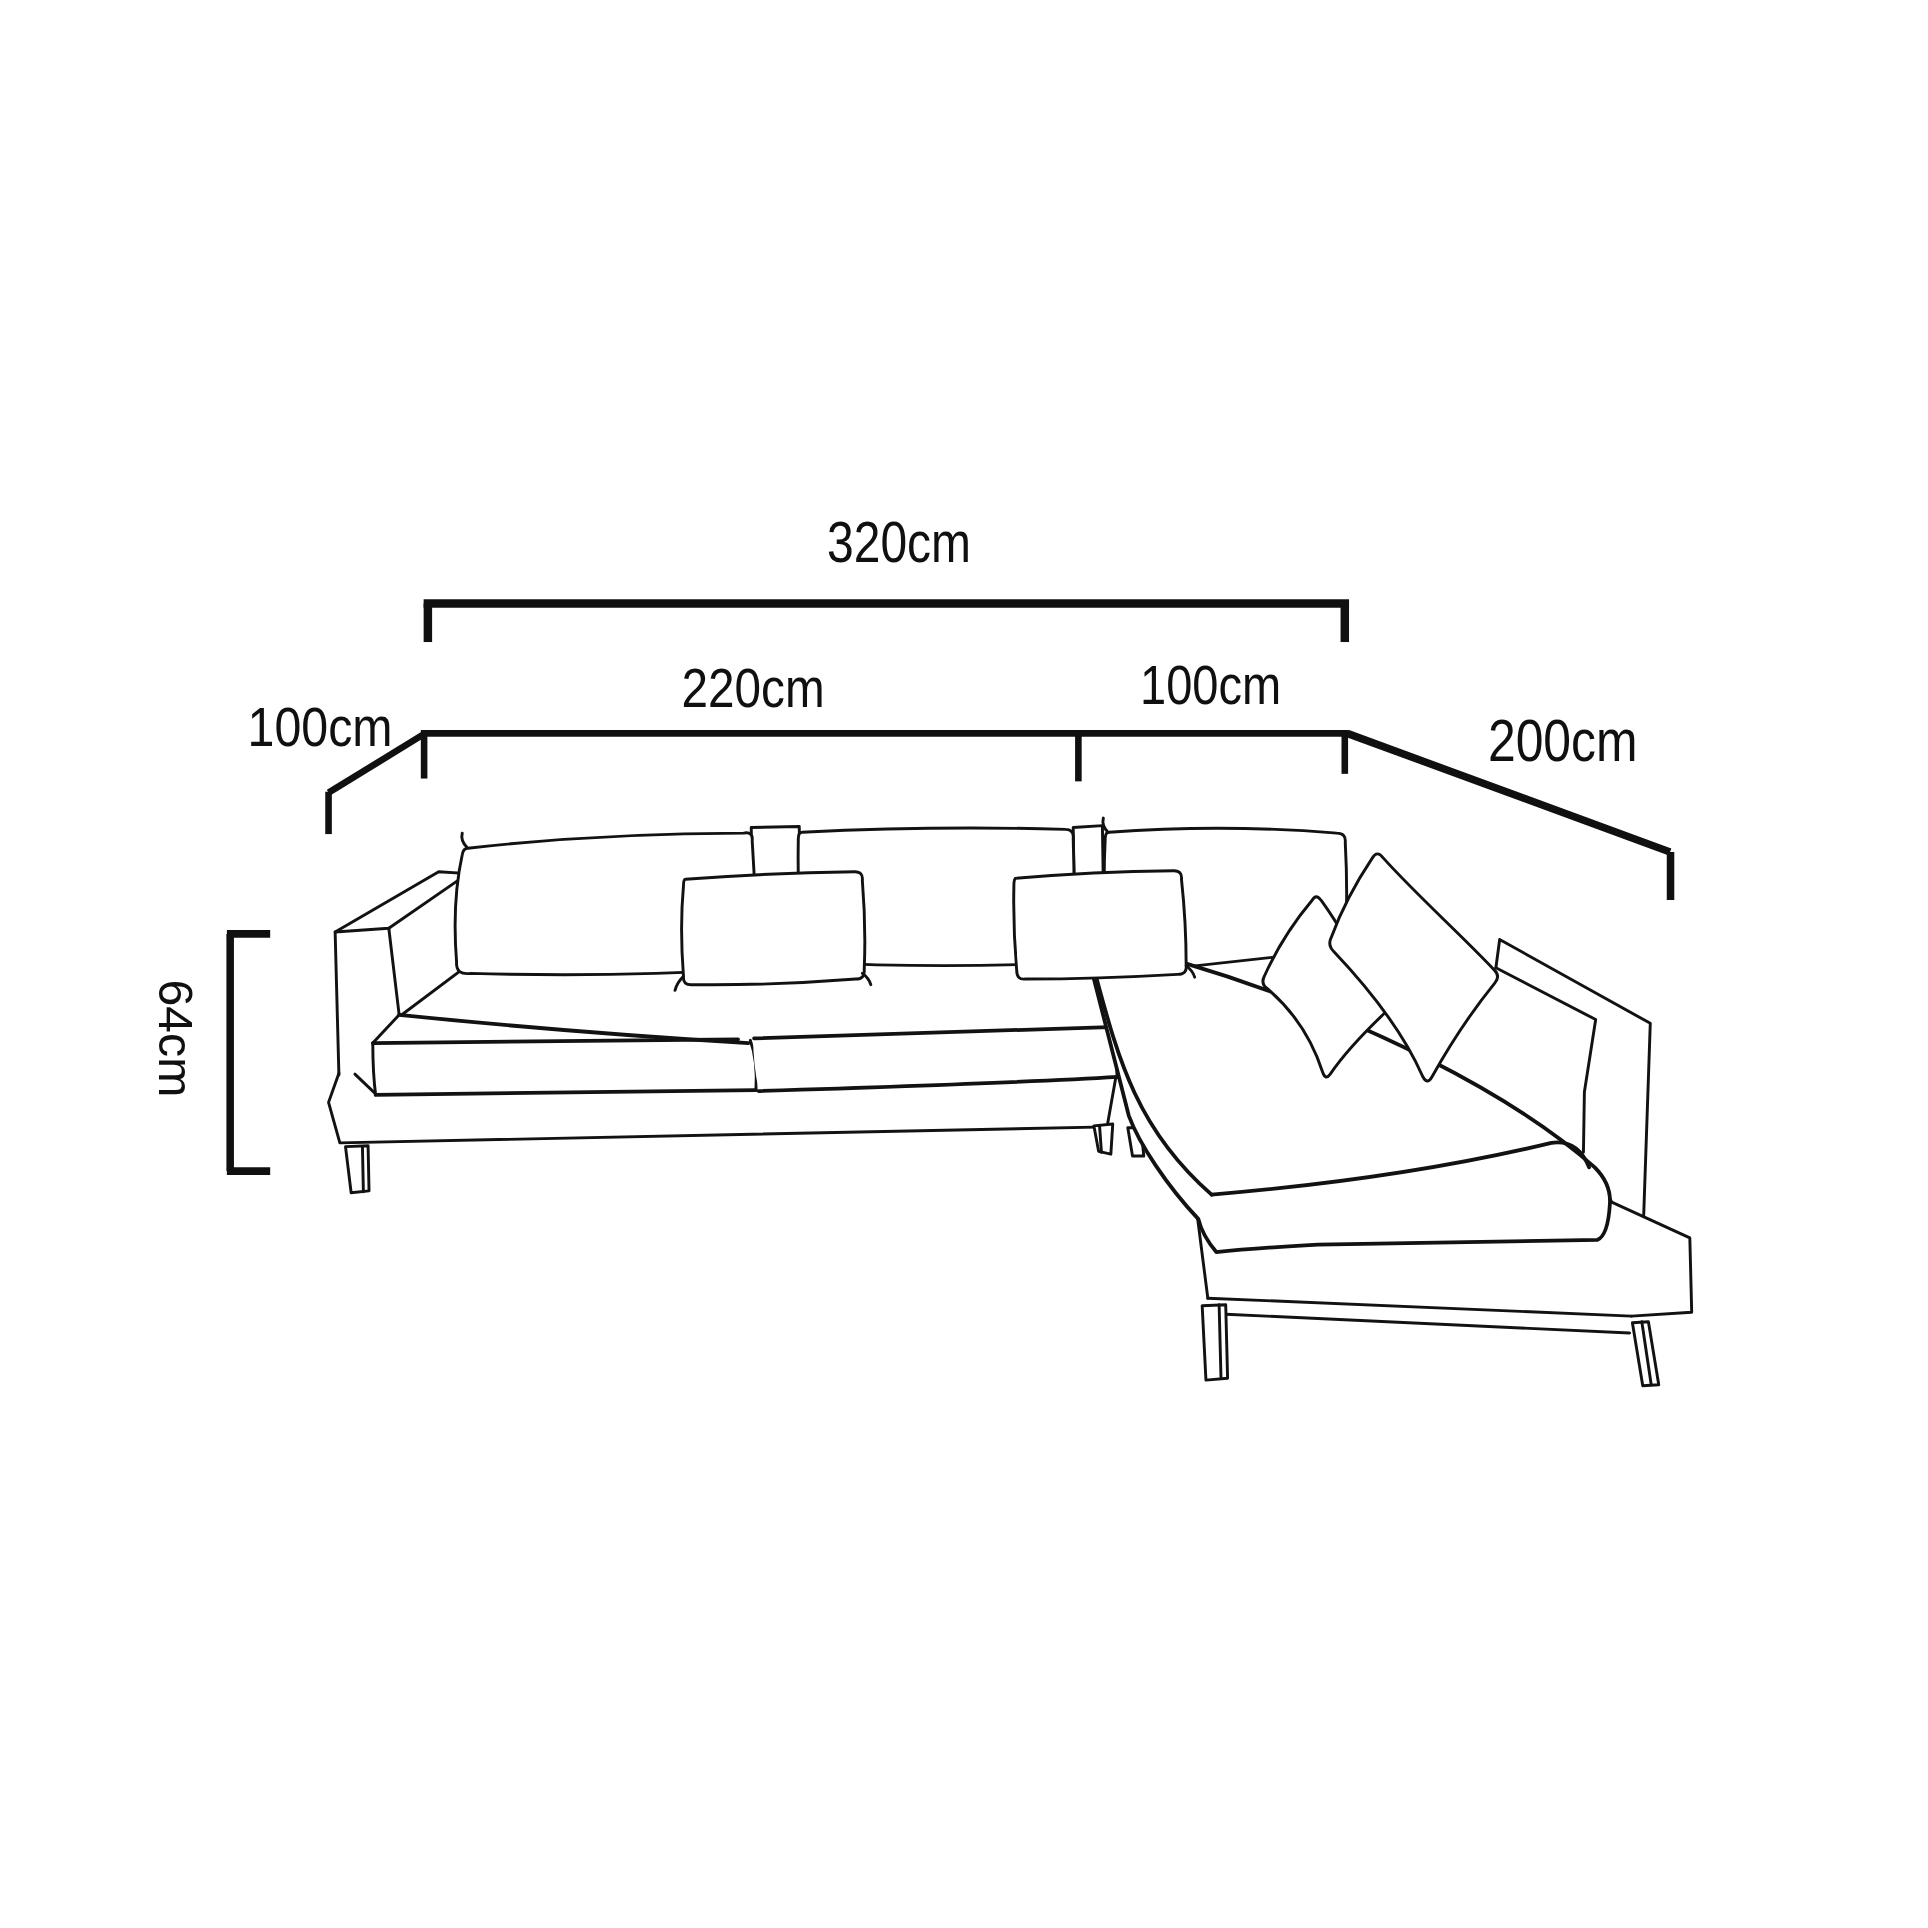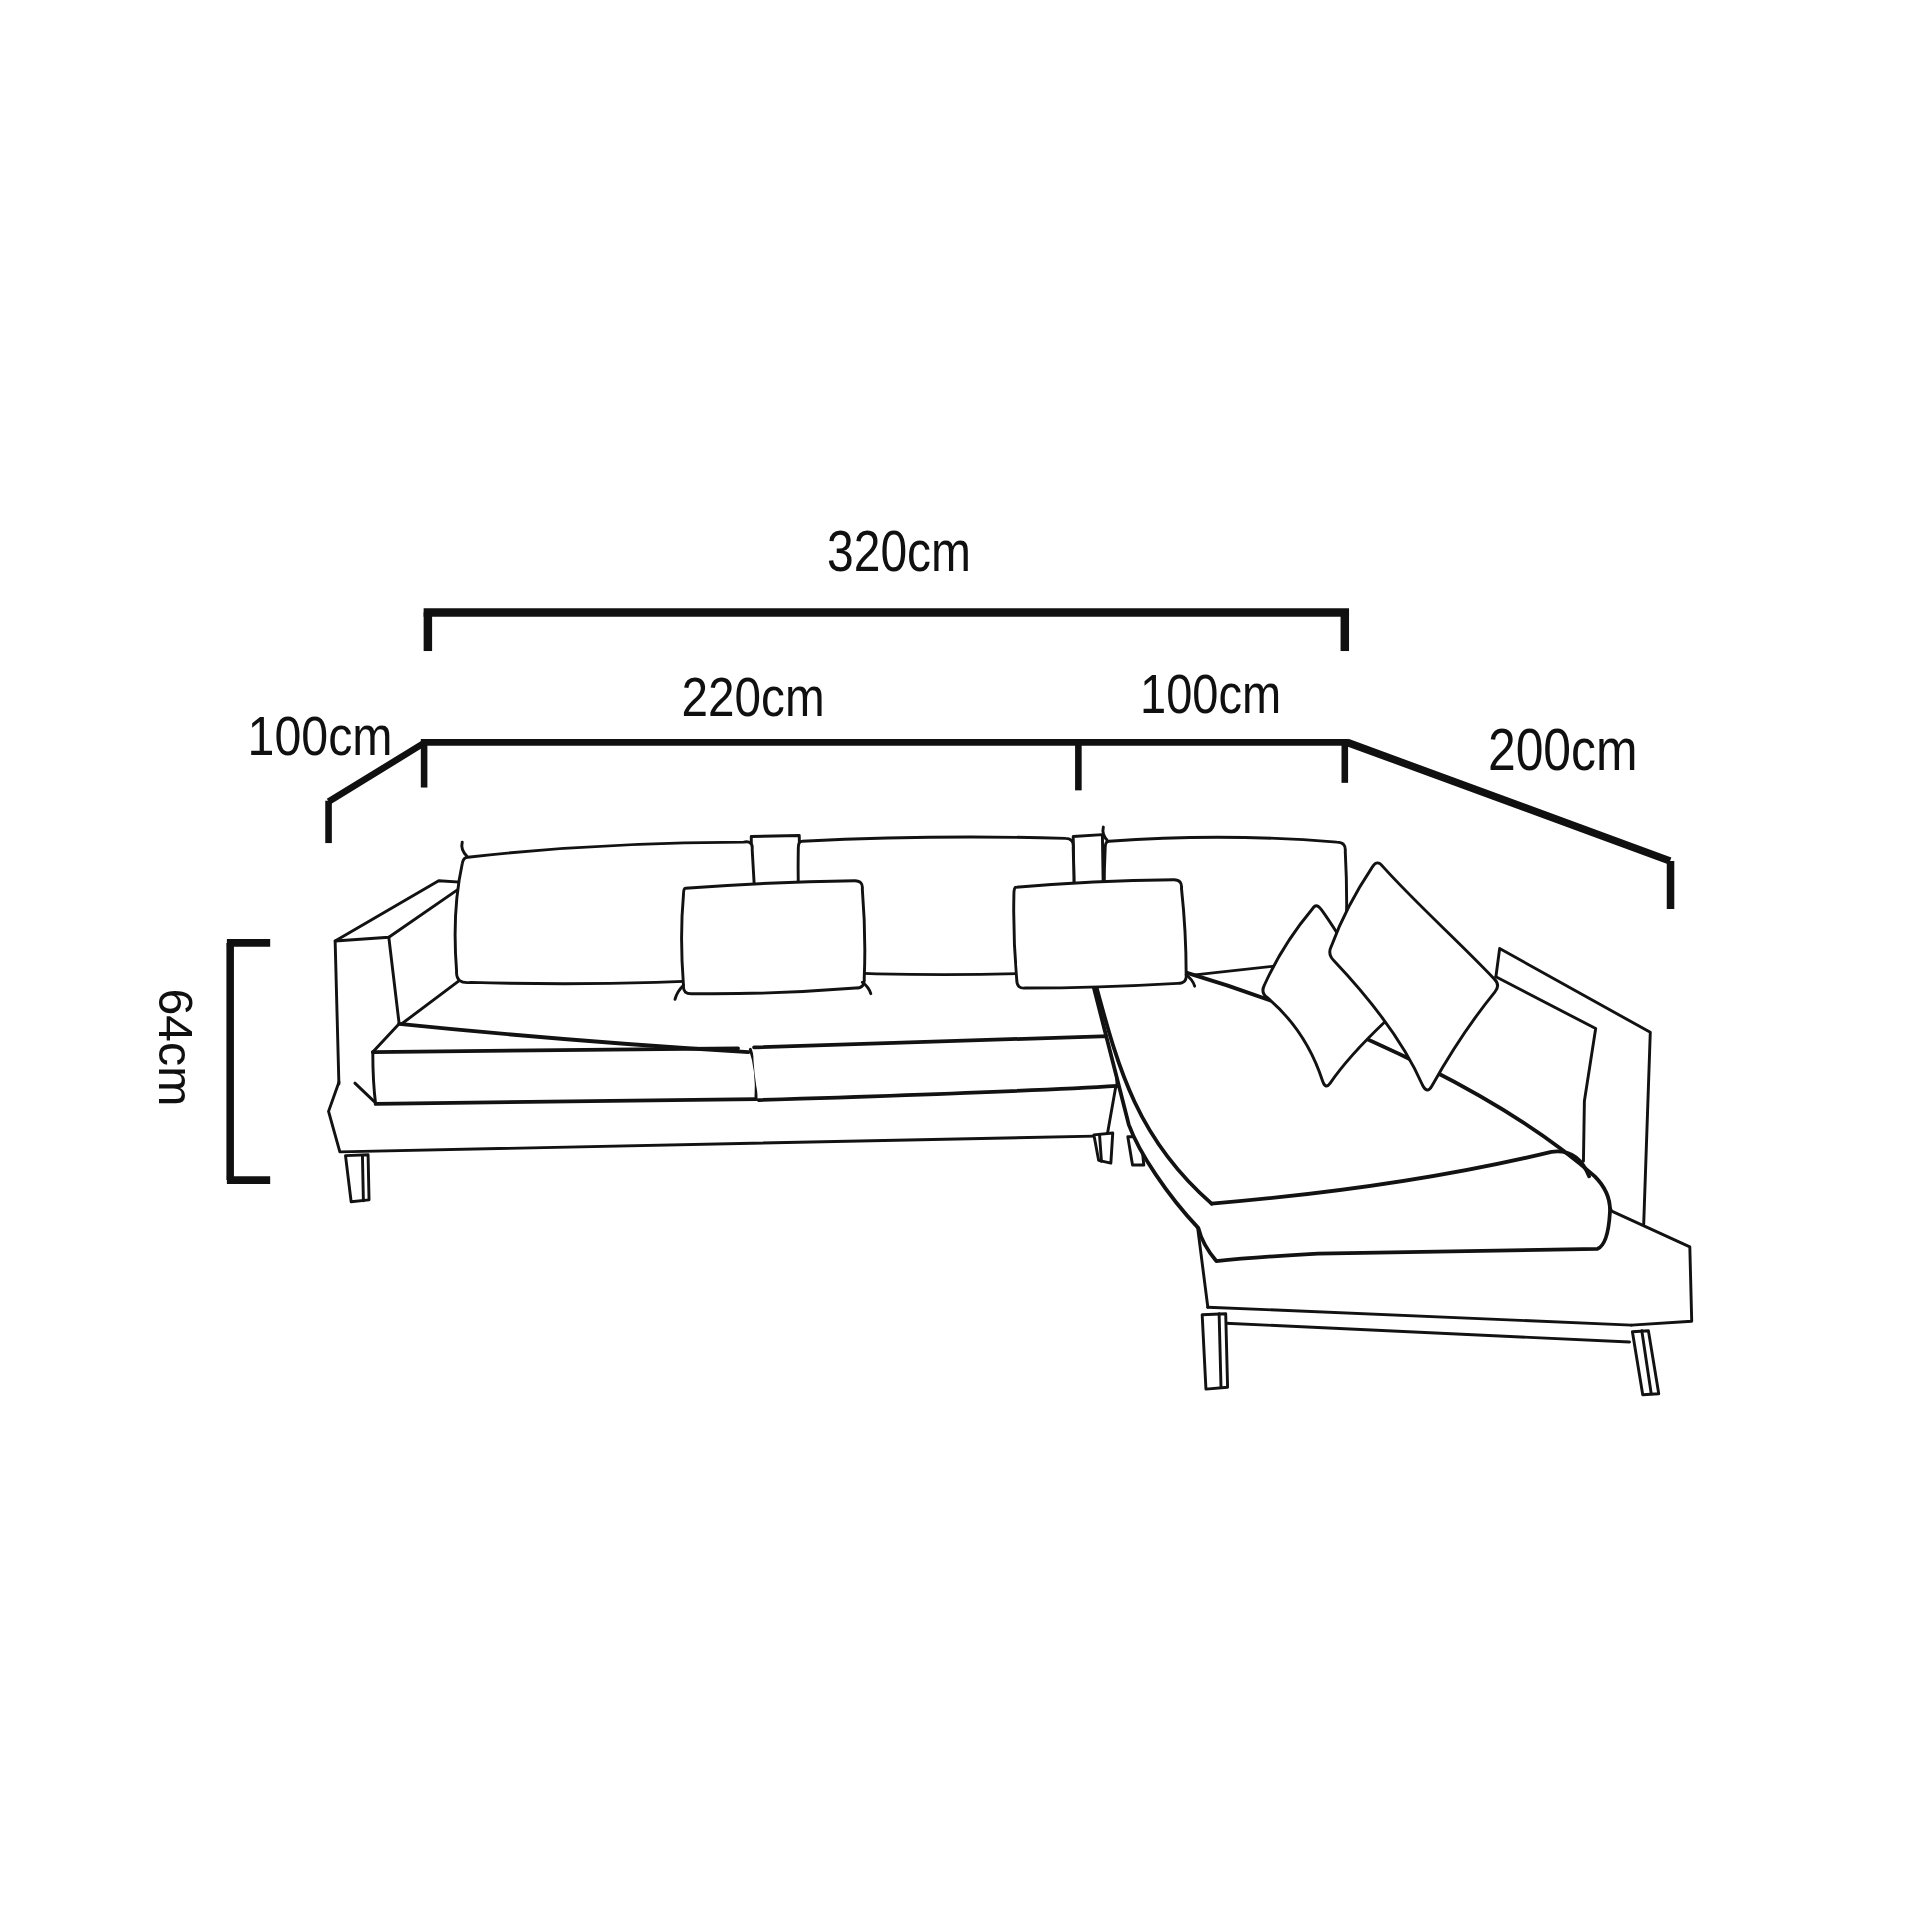--- a/index.html
+++ b/index.html
@@ -1,16 +1,16 @@
 <!DOCTYPE html>
 <html style="font-size:15px"><head>
 <meta charset="utf-8">
 <style>
   html,body{margin:0;padding:0;background:#ffffff;}
-  .page{width:1928px;height:1736px;position:relative;background:#ffffff;overflow:hidden;margin-top:9px;}
+  .page{width:1928px;height:1736px;position:relative;background:#ffffff;overflow:hidden;}
   text{font-family:"Liberation Sans",sans-serif;fill:#101010;}
 </style>
 </head>
 <body>
 <div class="page">
 <svg width="1928" height="1928" viewBox="0 0 2048 2048">
 
   <rect x="0" y="0" width="2048" height="2048" fill="#ffffff"></rect>
 
   <g stroke="#101010" stroke-width="9" fill="none">

